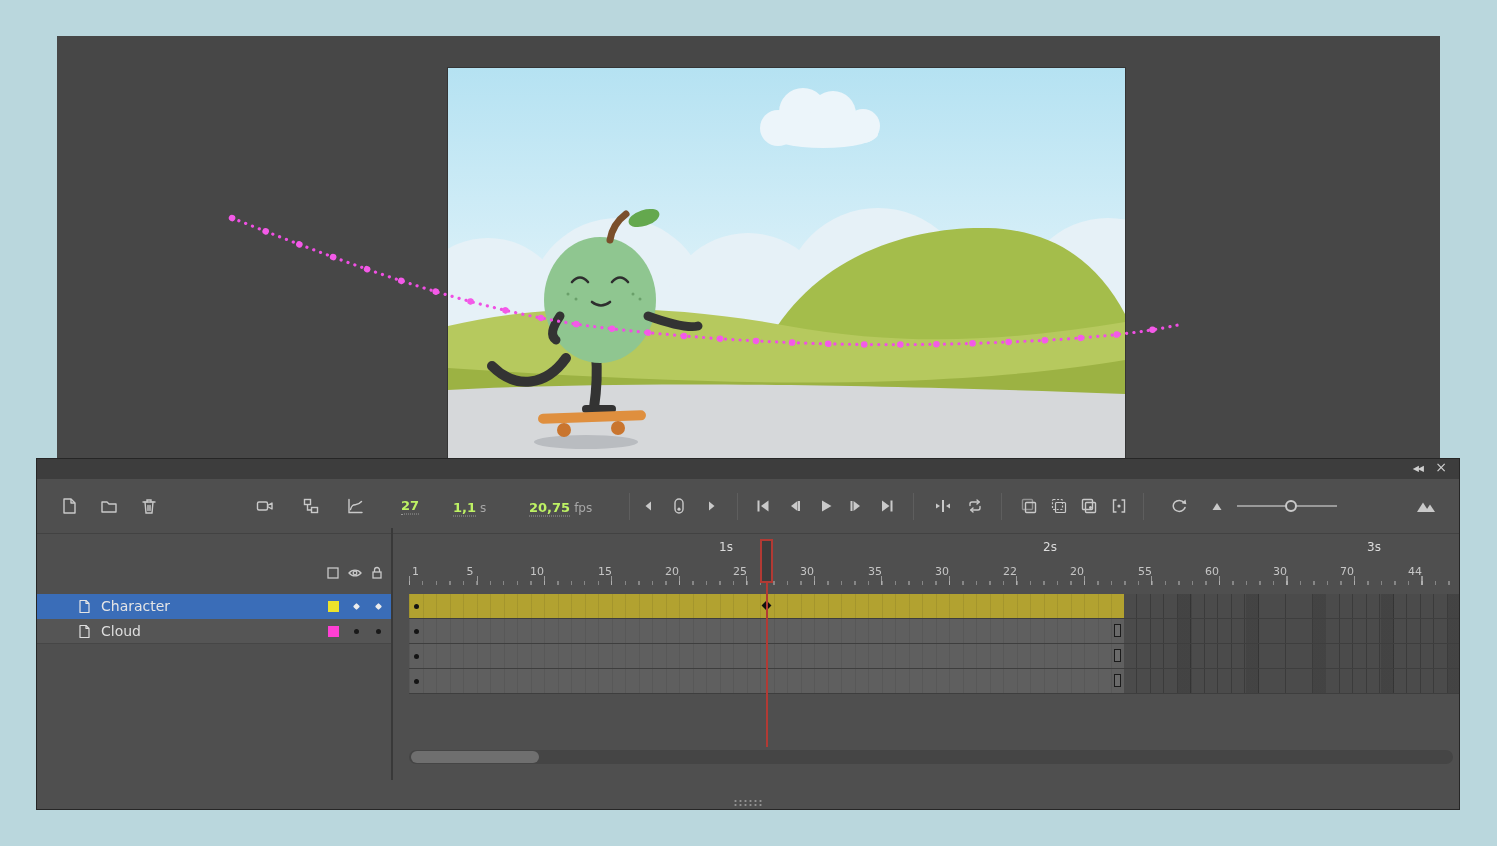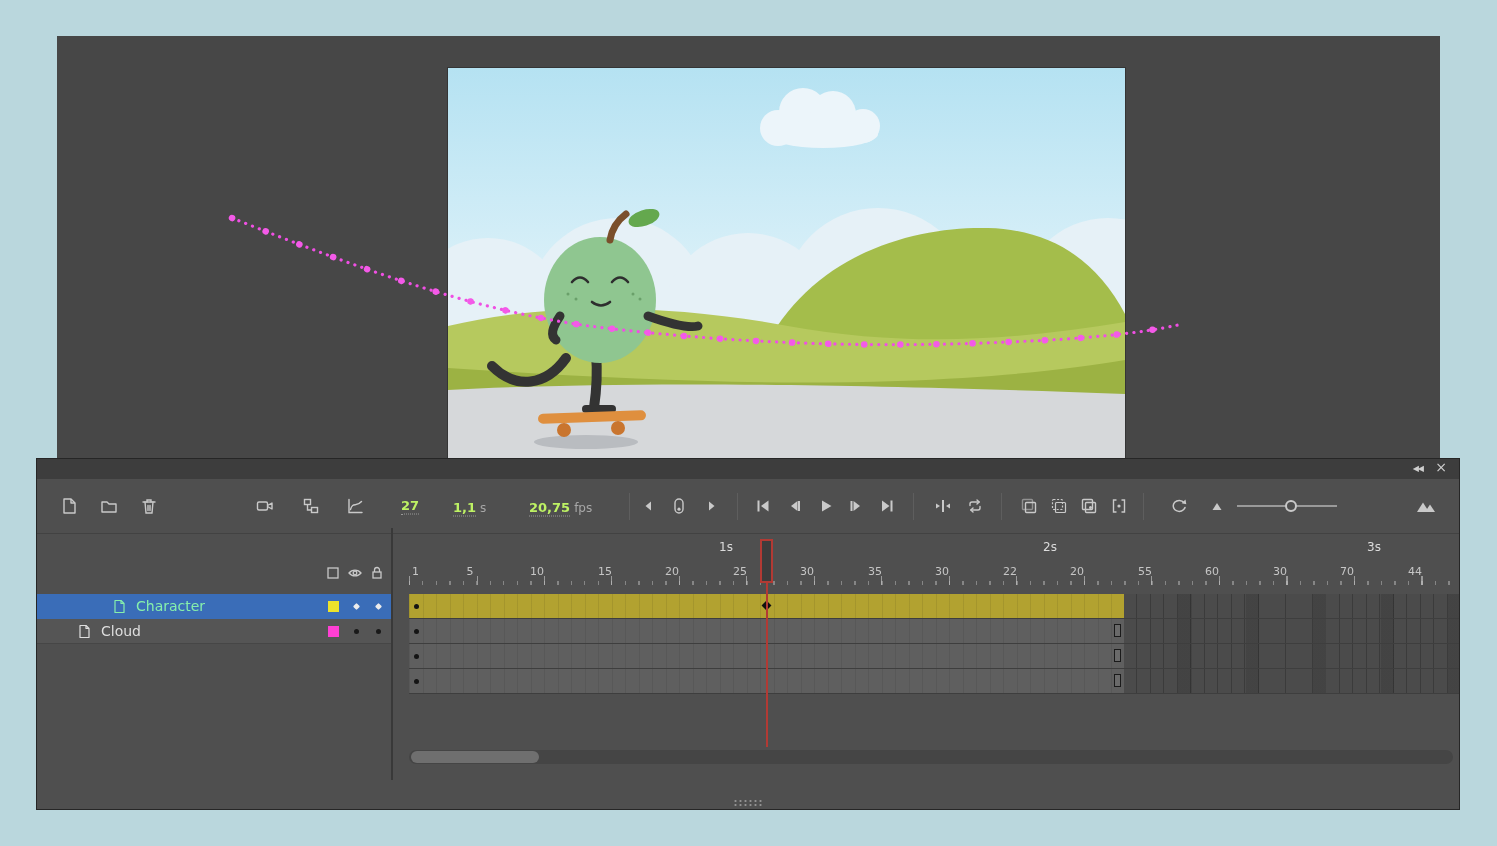--- a/index.html
+++ b/index.html
@@ -44,21 +44,21 @@
   .fnum { position:absolute; top:31px; width:30px; text-align:center; font-size:11px; color:#c6c6c6; }
   .fnum.first { width:16px; text-align:left; padding-left:3px; }
   .ticks-major { position:absolute; left:0; right:0; top:42px; height:9px; background-image:repeating-linear-gradient(90deg, rgba(215,215,215,.55) 0 1px, transparent 1px 67.5px); }
   .ticks-minor { position:absolute; left:0; right:0; top:47px; height:4px; background-image:repeating-linear-gradient(90deg, rgba(200,200,200,.45) 0 1px, transparent 1px 13.5px); }
 
   
   .lh-icon { position:absolute; top:31px; color:#c9c9c9; }
   .lh-icon svg [stroke]{ stroke:currentColor; }
   .layers-rows { position:absolute; top:60px; left:0; right:0; }
   .layer-row { position:relative; height:25px; border-bottom:1px solid #464646; background:#555; display:flex; align-items:center; color:#dedede; font-size:14px; }
-  .layer-row.selected { background:#3a6db8; color:#86efac; border-bottom-color:#3a6db8;padding-left:35px; }
+  .layer-row.selected { background:#3a6db8; color:#e5e5e5; border-bottom-color:#3a6db8; }
   .l-icon { margin-left:40px; width:15px; height:15px; flex:none; }
   .l-icon svg [stroke]{ stroke:currentColor; }
   .l-name { margin-left:9px; white-space:nowrap; }
   .l-swatch { position:absolute; left:291px; top:7px; width:11px; height:11px; }
   .l-dot { position:absolute; top:10px; width:5px; height:5px; border-radius:50%; background:#191919; }
   .l-dot.d1 { left:317px; } .l-dot.d2 { left:339px; }
   .selected .l-dot { background:#ececec; border-radius:1px; transform:rotate(45deg); }
 
   
   .rows { position:absolute; top:60px; left:0; right:0; }

